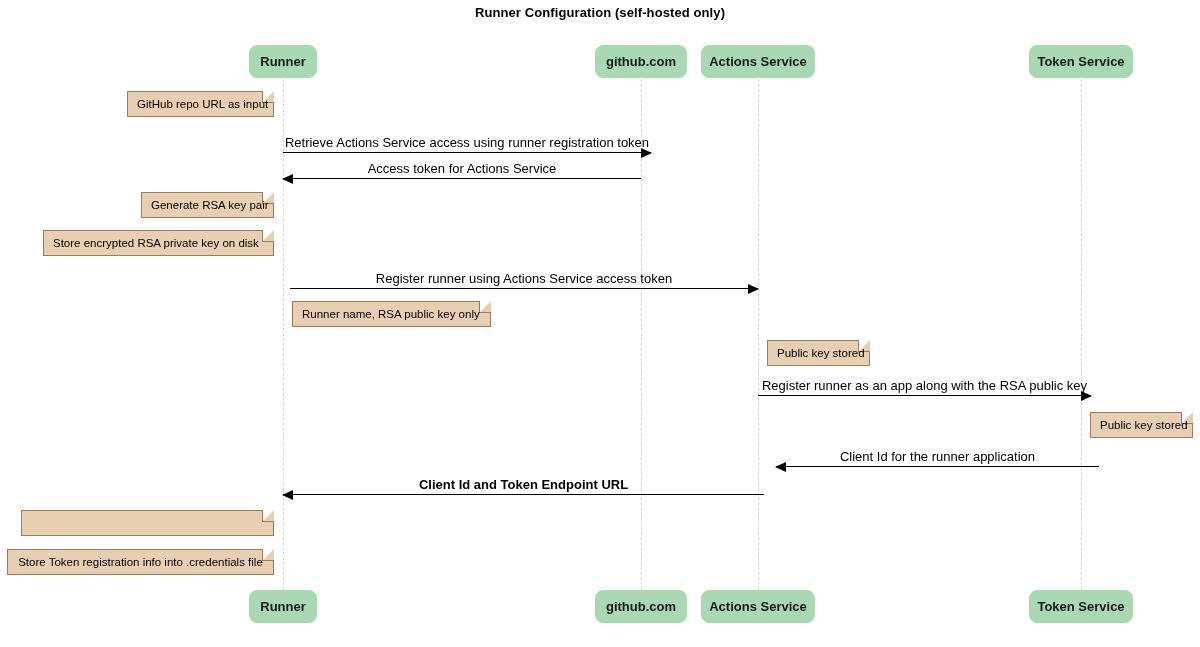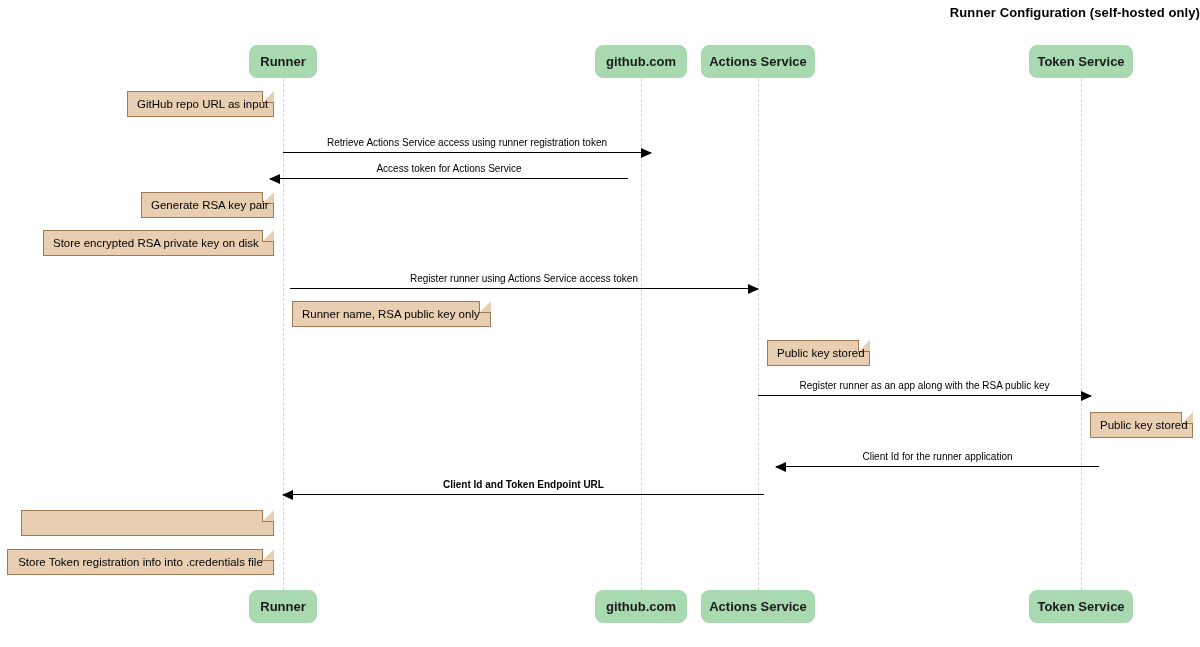--- a/index.html
+++ b/index.html
@@ -21,21 +21,21 @@
     overflow: hidden;
     background: #ffffff;
   }
 
   
   .diagram-title {
     position: absolute;
     top: 5px;
     left: 0;
     width: 1200px;
-    text-align: right;
+    text-align: center;
     font-size: 13px;
     font-weight: bold;
     letter-spacing: 0.1px;
     color: #000;
     white-space: nowrap;
   }
 
   
   .lifeline {
     position: absolute;
@@ -89,21 +89,21 @@
     border-top: 5px solid transparent;
     border-bottom: 5px solid transparent;
     border-right: 11px solid #000;
   }
   .message-label {
     position: absolute;
     bottom: 3px;
     left: 0;
     width: 100%;
     text-align: center;
-    font-size: 10px;
+    font-size: 13px;
     color: #000;
     white-space: nowrap;
     line-height: 14px;
   }
 
   
   .note {
     position: absolute;
     background: #e9cfb2;
     border: 1px solid #9e7b56;
@@ -177,21 +177,21 @@
       </div>
       <div class="participant bottom" style="left: 1081px; width: 104px;">
         <span>Token Service</span>
       </div>
     </div>
   <div id="messages">
       <div class="message" style="left: 283px; width: 368px; top: 152px;">
         <div class="arrowhead right"></div>
         <div class="message-label">Retrieve Actions Service access using runner registration token</div>
       </div>
-      <div class="message" style="left: 270px; width: 358px; top: 178px;">
+      <div class="message" style="left: 283px; width: 358px; top: 178px;">
         <div class="arrowhead left"></div>
         <div class="message-label">Access token for Actions Service</div>
       </div>
       <div class="message" style="left: 290px; width: 468px; top: 288px;">
         <div class="arrowhead right"></div>
         <div class="message-label">Register runner using Actions Service access token</div>
       </div>
       <div class="message" style="left: 758px; width: 333px; top: 395px;">
         <div class="arrowhead right"></div>
         <div class="message-label">Register runner as an app along with the RSA public key</div>

